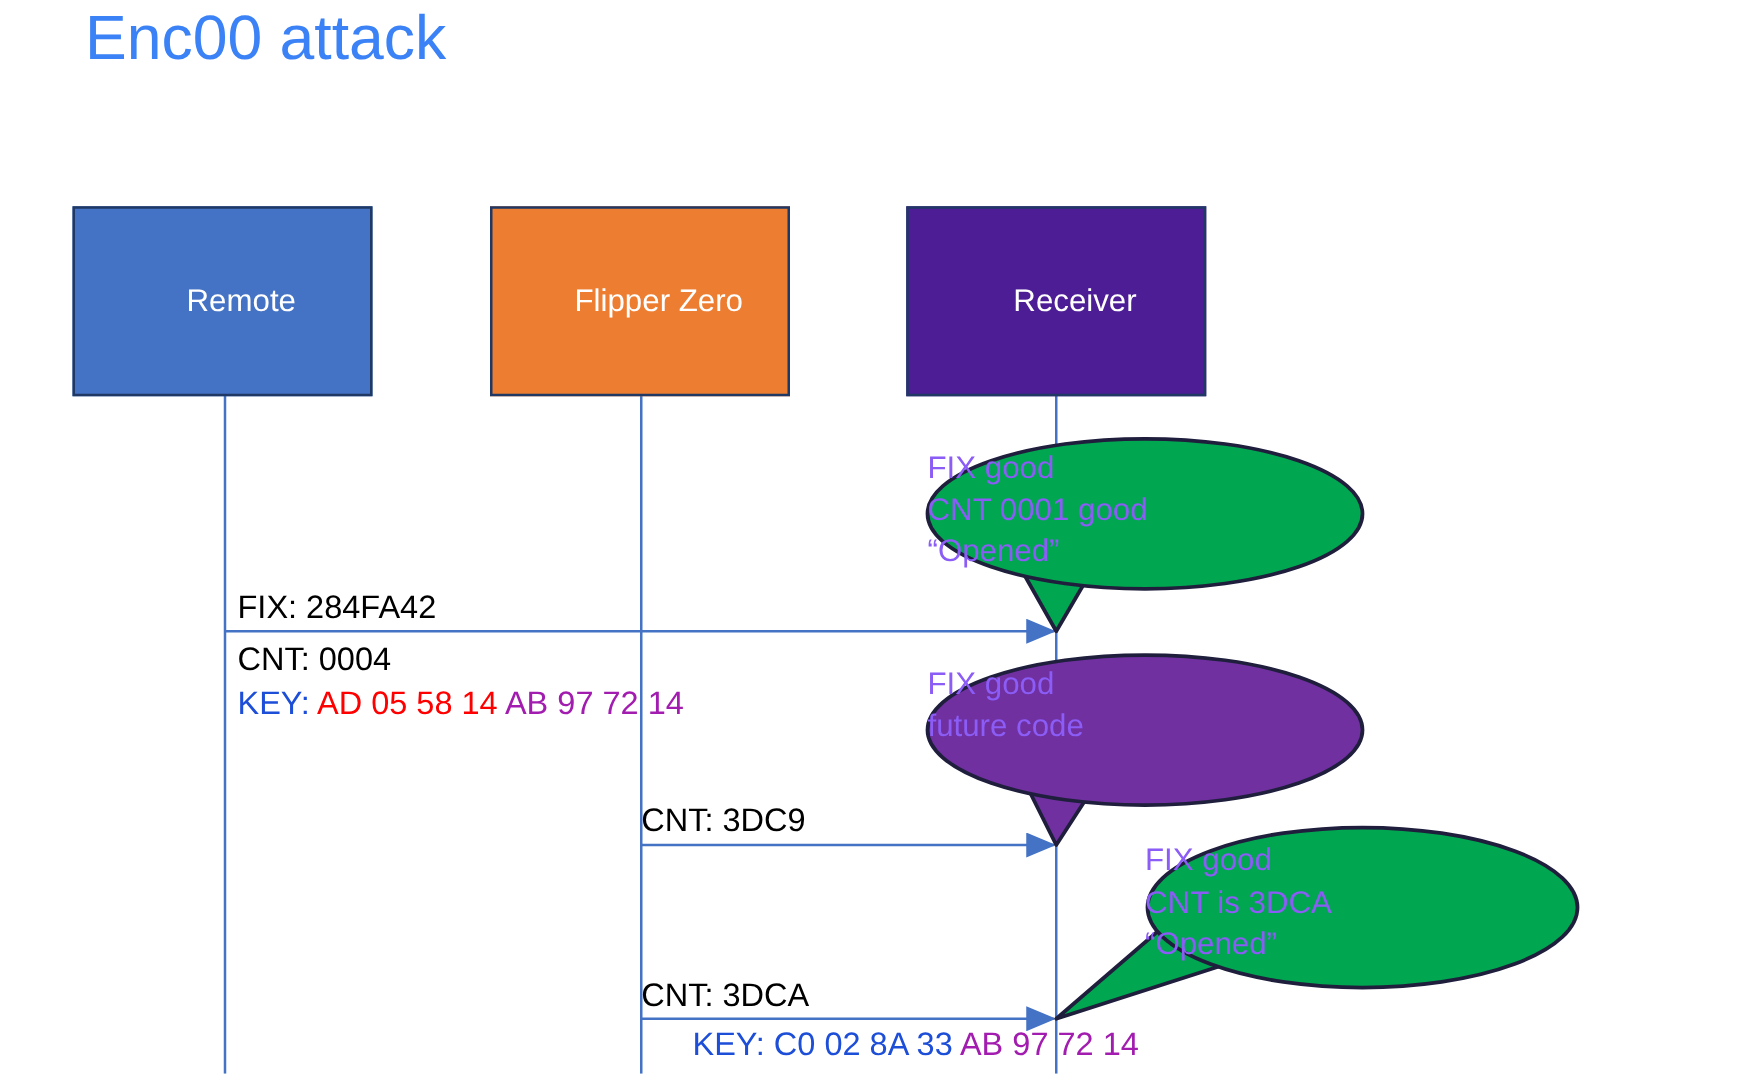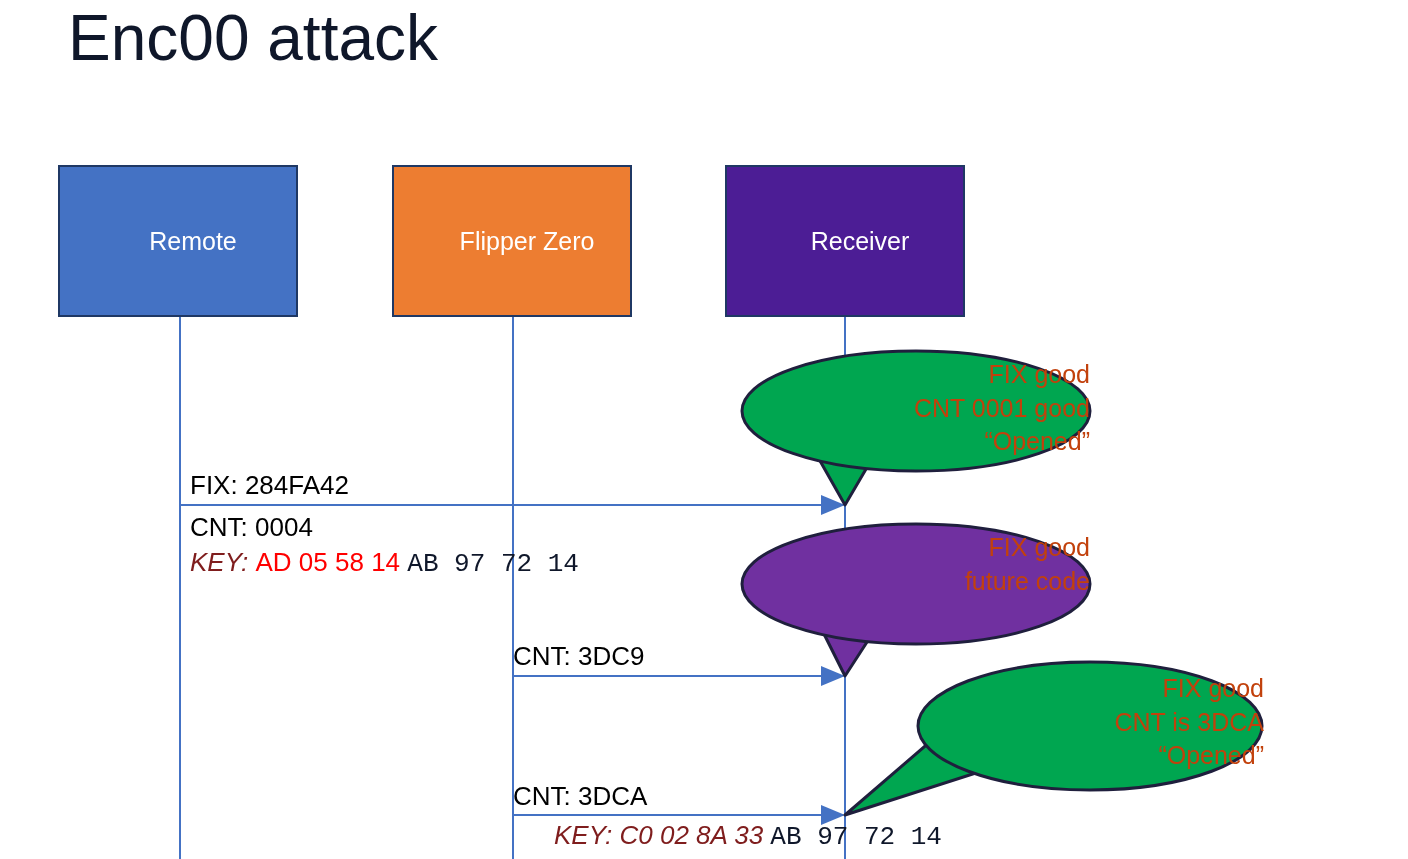--- a/index.html
+++ b/index.html
@@ -19,23 +19,23 @@
     width: 1408px;
     height: 859px;
     background: #ffffff;
   }
 
   
   #title {
     position: absolute;
     left: 68px;
     top: 2px;
-    font-size: 64px;
+    font-size: 50px;
     font-weight: 400;
-    color: #0f172a;
+    color: #3b82f6;
     letter-spacing: 0px;
     line-height: 1.15;
     white-space: nowrap;
   }
 
   
   #diagram {
     position: absolute;
     left: 0;
     top: 0;
@@ -56,39 +56,39 @@
     font-weight: 400;
   }
   .actor-label {
     pointer-events: none;
     margin-left: 30px;
   }
 
   
   .callout-text {
     position: absolute;
-    color: #c2410c;
+    color: #8b5cf6;
     font-size: 25px;
-    text-align: right;
+    text-align: left;
     line-height: 1.34;
     pointer-events: none;
     white-space: nowrap;
   }
 
   
   .msg {
     position: absolute;
     font-size: 26px;
     color: #000000;
     white-space: nowrap;
     line-height: 1.22;
   }
   .hex-red   { color: #FF0000; }
-  .hex-green { color: #0f172a; font-family: Liberation Mono, monospace; }
-  .hex-black { color: #7f1d1d; font-style: italic; }
+  .hex-green { color: #a21caf; }
+  .hex-black { color: #1d4ed8; }
 </style>
 </head>
 <body>
 
 <div id="slide">
 
   <div id="title">Enc00 attack</div>
 
   <svg id="diagram" viewBox="0 0 1408 859">
     <defs>

